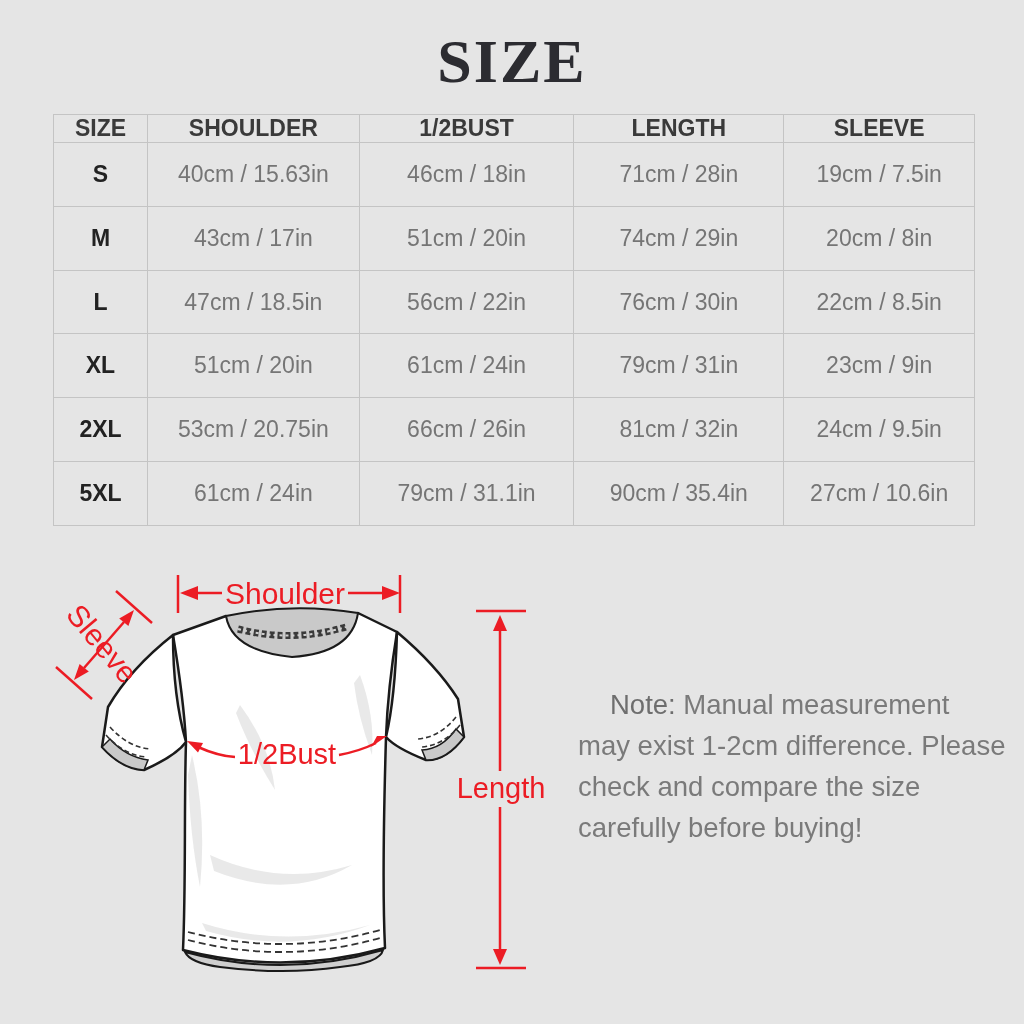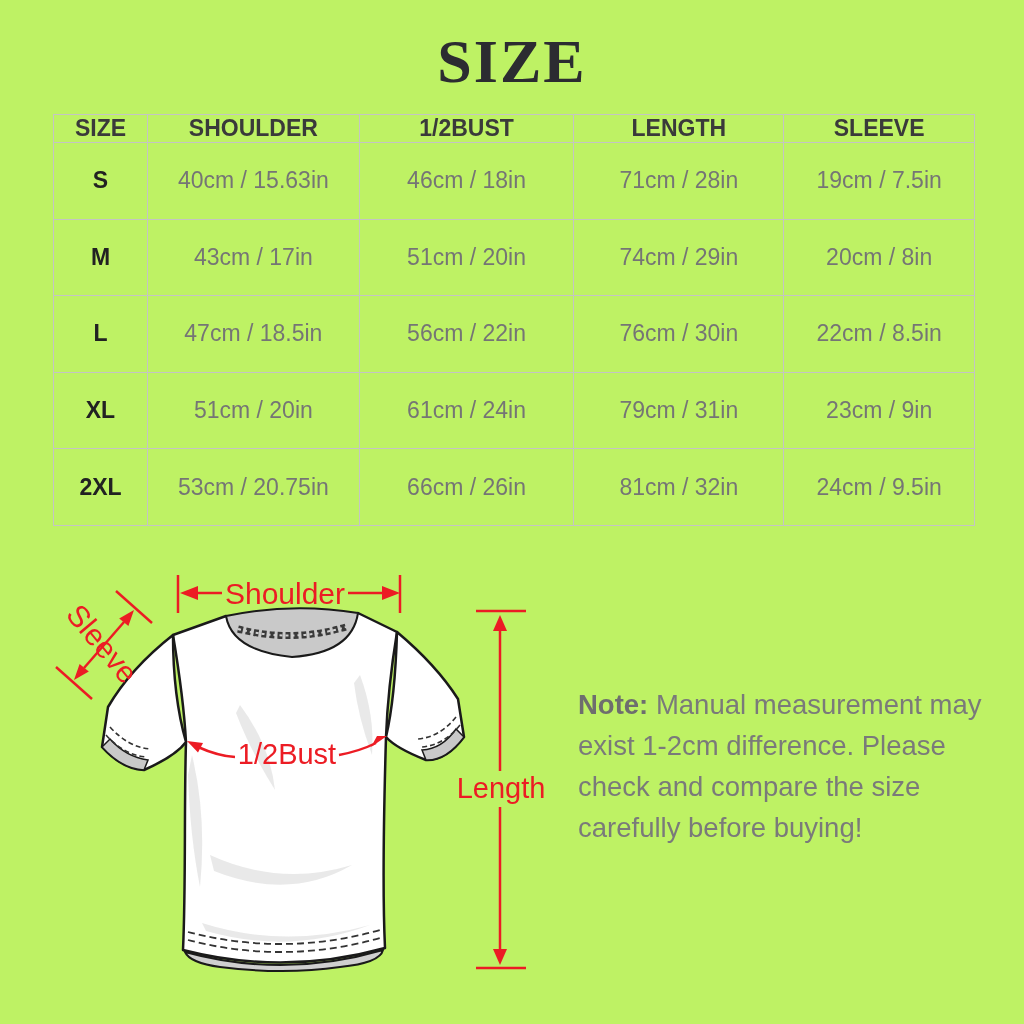--- a/index.html
+++ b/index.html
@@ -1,17 +1,17 @@
 <!DOCTYPE html>
 <html><head>
 <meta charset="utf-8">
 <style>
   html,body{margin:0;padding:0;background:#ffffff;}
   #stage{
-    position:relative;width:1024px;height:1024px;background:#bef264;overflow:hidden;
+    position:relative;width:1024px;height:1024px;background:#e5e5e5;overflow:hidden;
     font-family:"Liberation Sans",sans-serif;
   }
   #page-title{
     position:absolute;top:26px;left:0;width:1024px;text-align:center;
     font-family:"Liberation Serif",serif;font-weight:700;font-size:62px;
     letter-spacing:2px;color:#2c2c31;
   }
   #table-wrap{position:absolute;left:53px;top:114px;width:922px;height:412px;}
   table.size-table{
     width:100%;height:100%;border-collapse:collapse;table-layout:fixed;
@@ -28,21 +28,21 @@
     font-family:"Liberation Sans",sans-serif;
   }
   #shoulder-label{left:205px;top:577px;width:160px;font-size:30px;}
   #sleeve-label{left:41px;top:627px;width:122px;font-size:30px;transform:rotate(50deg);}
   #bust-label{left:217px;top:738px;width:140px;font-size:29px;}
   #length-label{left:440px;top:772px;width:122px;font-size:29px;}
   #note-block{
     position:absolute;left:578px;top:684px;width:428px;
     font-size:27.5px;line-height:41px;color:#7a7a7a;
   }
-  #note-block .note-prefix{font-weight:700;color:#6e6e6e;}
+  #note-block .note-prefix{font-weight:400;color:#6e6e6e;margin-left:32px;}
 </style>
 </head>
 <body>
 
 <div id="stage">
 
   <div id="page-title">SIZE</div>
 
   <div id="table-wrap">
     <table class="size-table">
@@ -91,20 +91,27 @@
             <td>79cm / 31in</td>
             <td>23cm / 9in</td>
           </tr>
           <tr>
             <td class="size-col">2XL</td>
             <td>53cm / 20.75in</td>
             <td>66cm / 26in</td>
             <td>81cm / 32in</td>
             <td>24cm / 9.5in</td>
           </tr>
+          <tr>
+            <td class="size-col">5XL</td>
+            <td>61cm / 24in</td>
+            <td>79cm / 31.1in</td>
+            <td>90cm / 35.4in</td>
+            <td>27cm / 10.6in</td>
+          </tr>
         </tbody>
     </table>
   </div>
 
   <svg id="diagram" viewBox="0 0 520 460" xmlns="http://www.w3.org/2000/svg">
 
     <g>
 
       <path d="M 133,80 L 186,61 Q 252,118 318,58 L 357,77
                C 350,120 347,155 346,182

